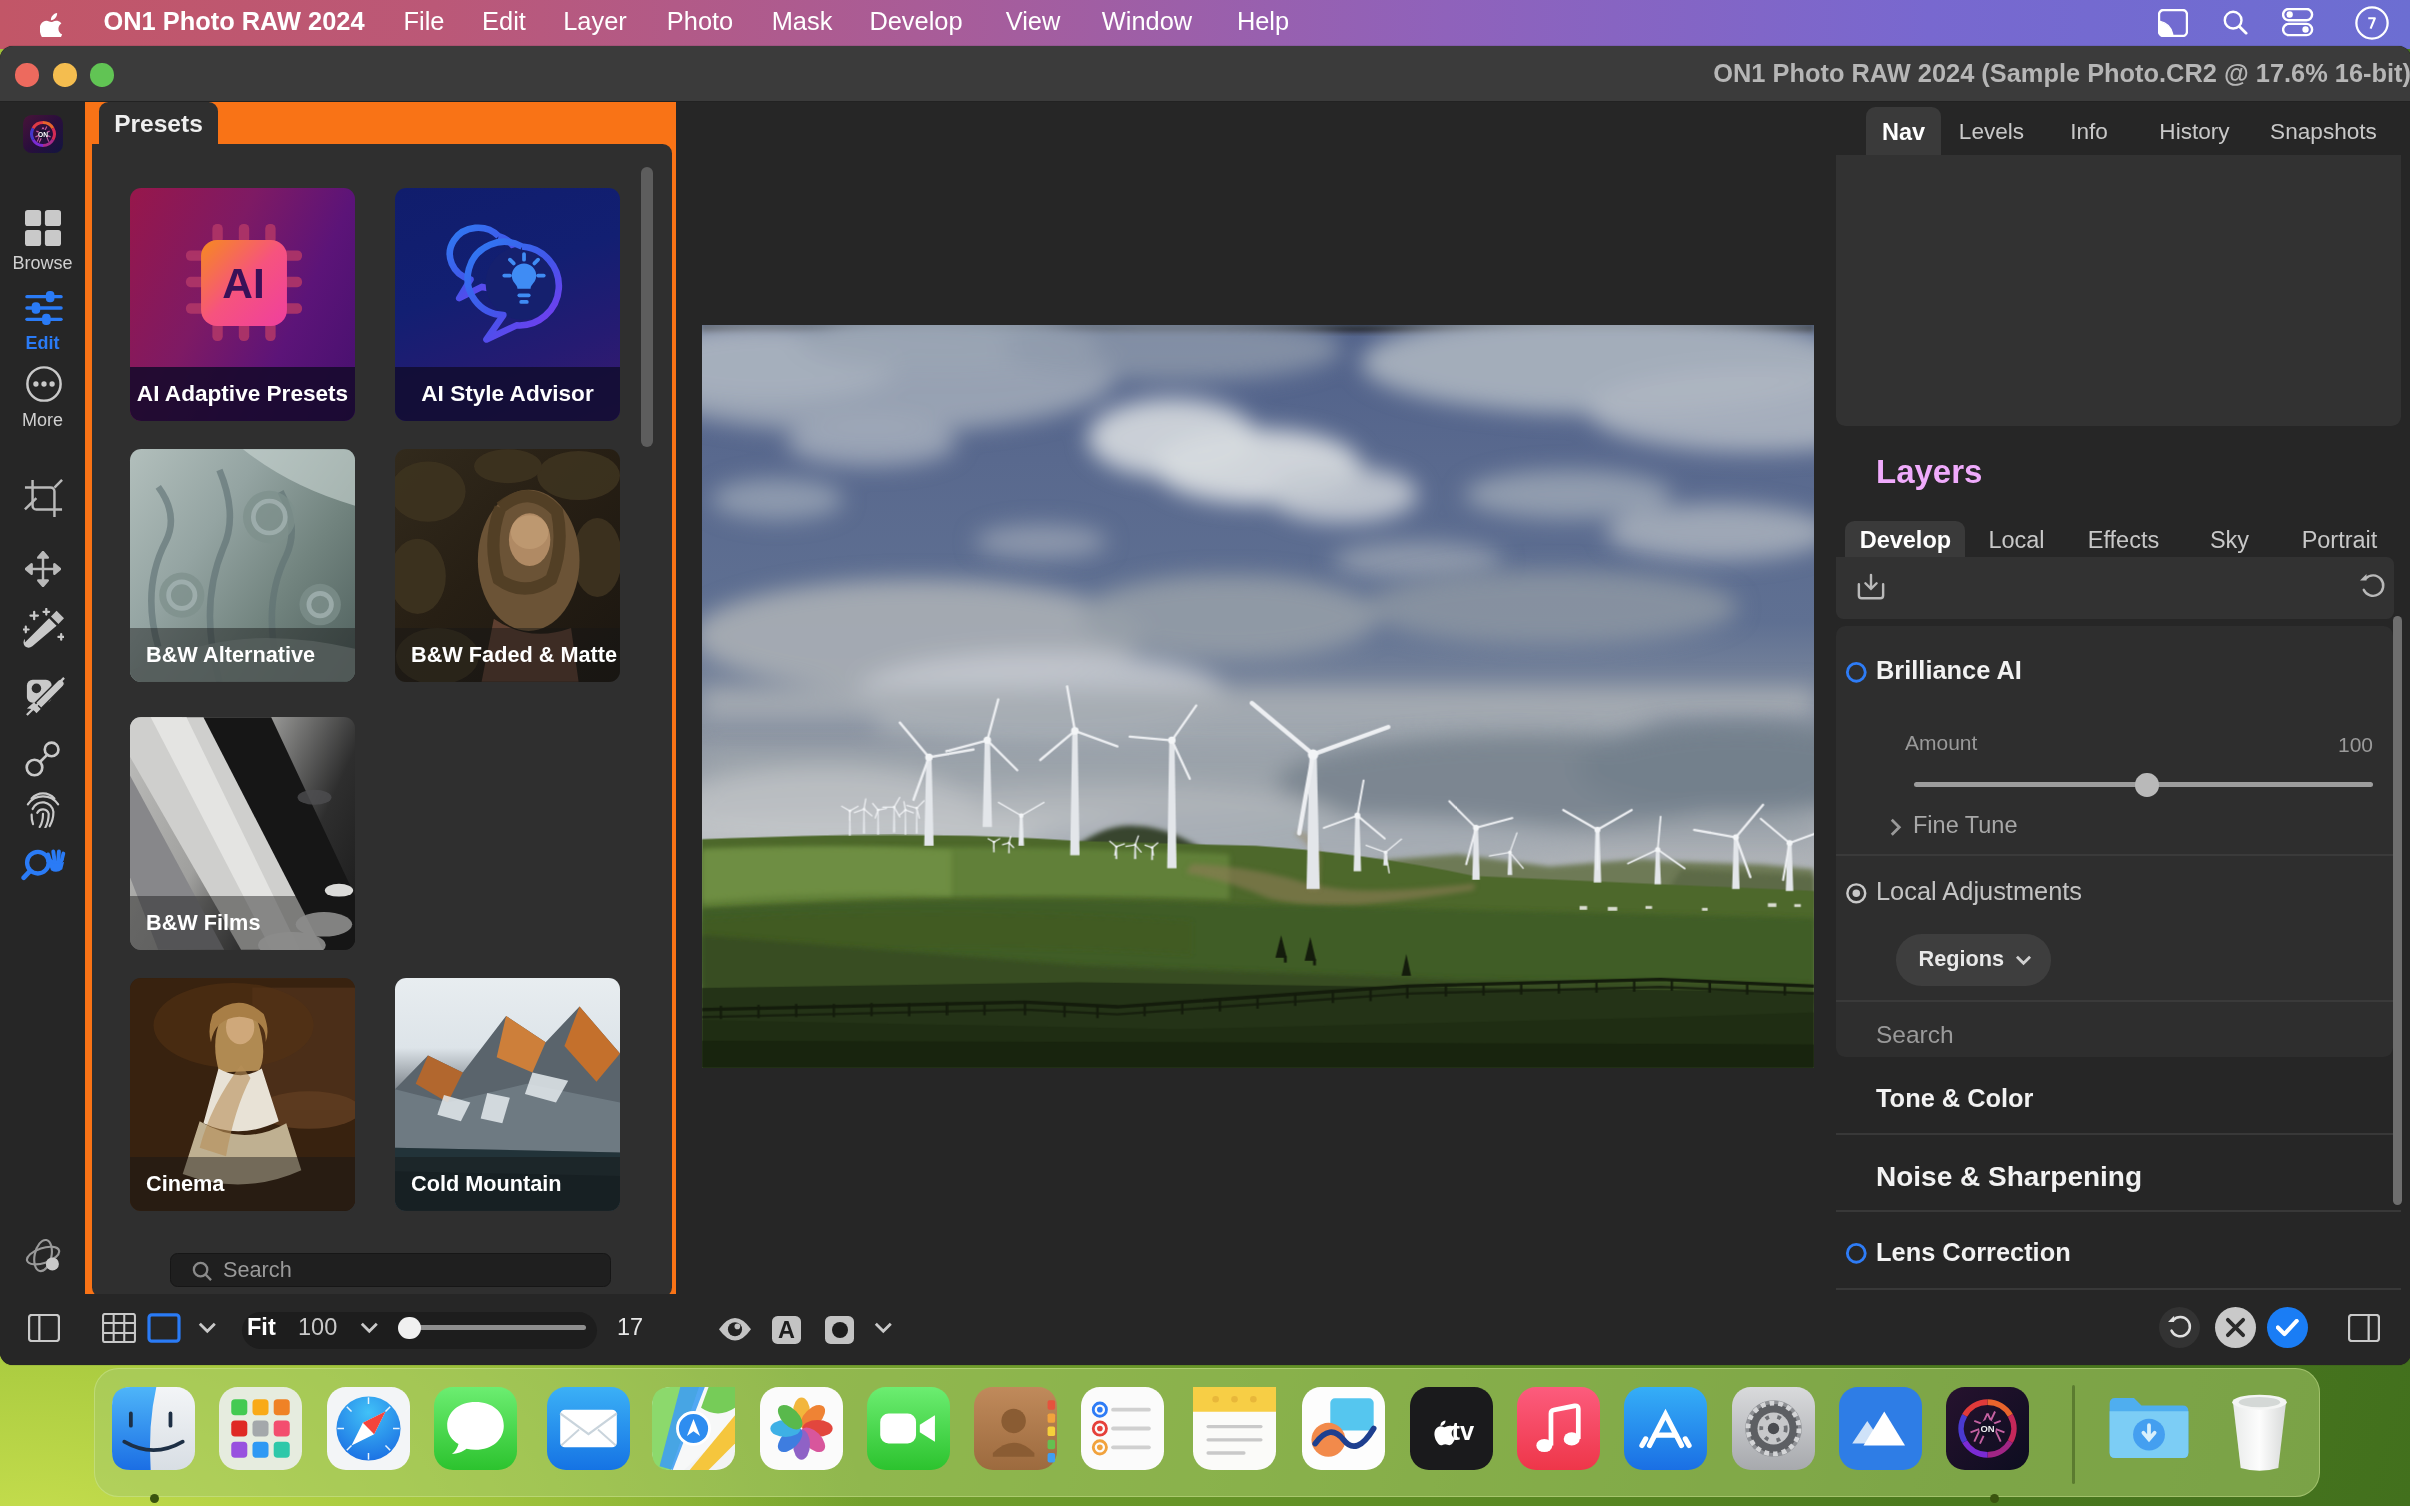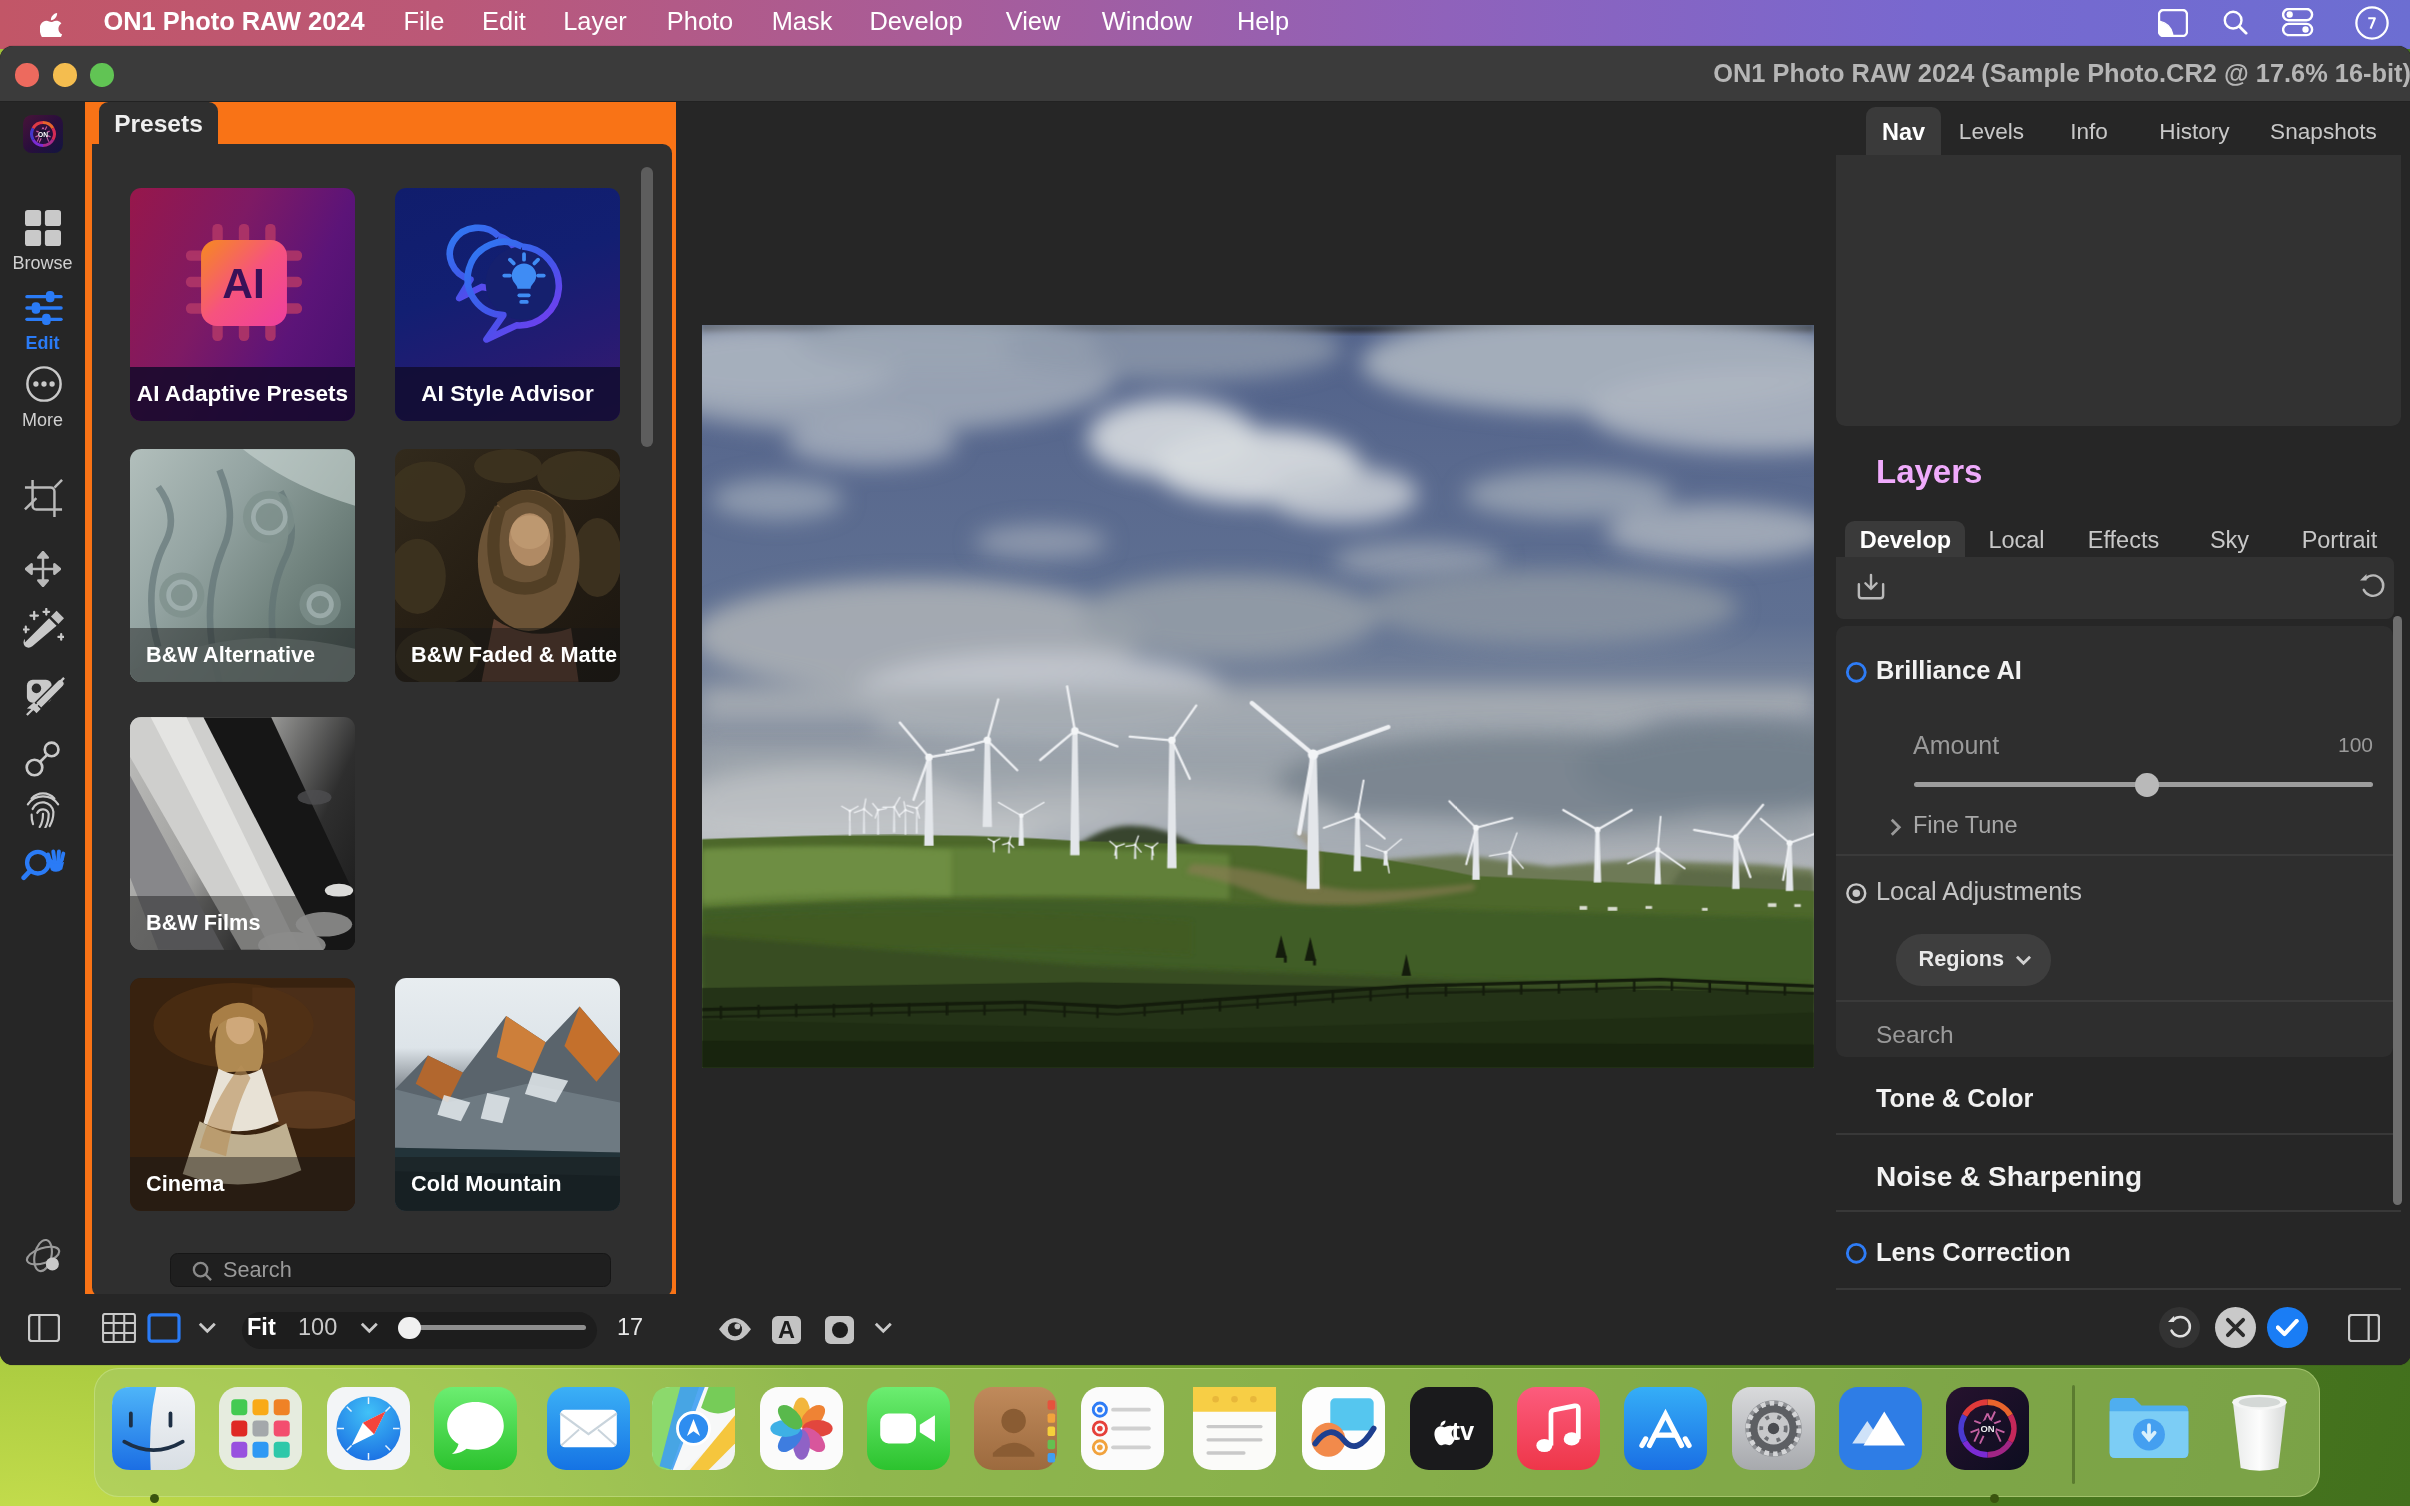--- a/index.html
+++ b/index.html
@@ -624,21 +624,21 @@
         <svg class="abs" style="left:524px;top:17px;" width="26" height="26" viewBox="0 0 28 28">
             <path d="M6 5 a11 11 0 1 1 -2 12" stroke="#b9b9b9" stroke-width="2.6" fill="none" stroke-linecap="round"></path>
             <path d="M7 0 v7 h-7 z" fill="#b9b9b9"></path>
           </svg>
       </div>
       <div class="abs" style="left:0;top:523px;width:557px;height:431px;background:#2e2e2e;border-radius:9.4px;">
         <svg class="abs" style="left:8.5px;top:35px;" width="22.6" height="22.6" viewBox="0 0 24 24">
             <circle cx="12" cy="12" r="9.5" fill="none" stroke="#2e7cf6" stroke-width="3"></circle>
           </svg>
         <div class="abs" style="left:40px;top:30px;color:#f2f2f2;font-weight:bold;font-size:25.4px;">Brilliance AI</div>
-        <div class="abs" style="left:77px;top:105px;color:#9a9a9a;font-size:25px;">Amount</div>
+        <div class="abs" style="left:69px;top:105px;color:#9a9a9a;font-size:21px;">Amount</div>
         <div class="abs" style="left:471px;top:107px;width:66px;text-align:right;color:#9a9a9a;font-size:21px;">100</div>
         <div class="abs" style="left:78px;top:156px;width:459px;height:4.7px;background:#9d9d9d;border-radius:2.8px;"></div>
         <div class="abs" style="left:299px;top:147px;width:23.5px;height:23.5px;background:#b9b9b9;border-radius:50%;"></div>
         <svg class="abs" style="left:52px;top:190px;" width="15" height="22.6" viewBox="0 0 16 24">
             <path d="M4 4 l8 8 -8 8" stroke="#9a9a9a" stroke-width="3" fill="none"></path>
           </svg>
         <div class="abs" style="left:77px;top:186px;color:#a8a8a8;font-size:23.5px;">Fine Tune</div>
         <div class="abs" style="left:0;top:228px;width:557px;height:1.9px;background:#3a3a3a;"></div>
         <svg class="abs" style="left:8.5px;top:256px;" width="22.6" height="22.6" viewBox="0 0 24 24">
             <circle cx="12" cy="12" r="9.5" fill="none" stroke="#c9c9c9" stroke-width="2.6"></circle>

